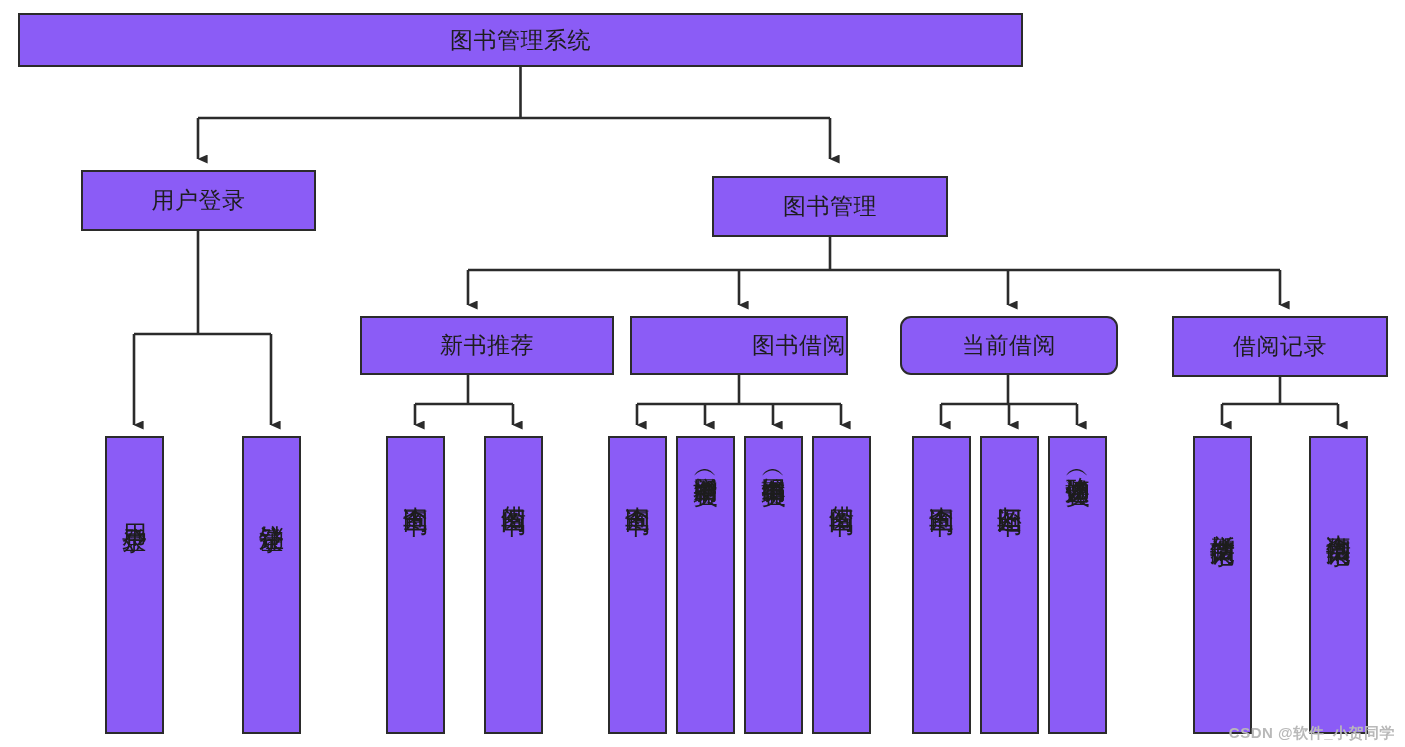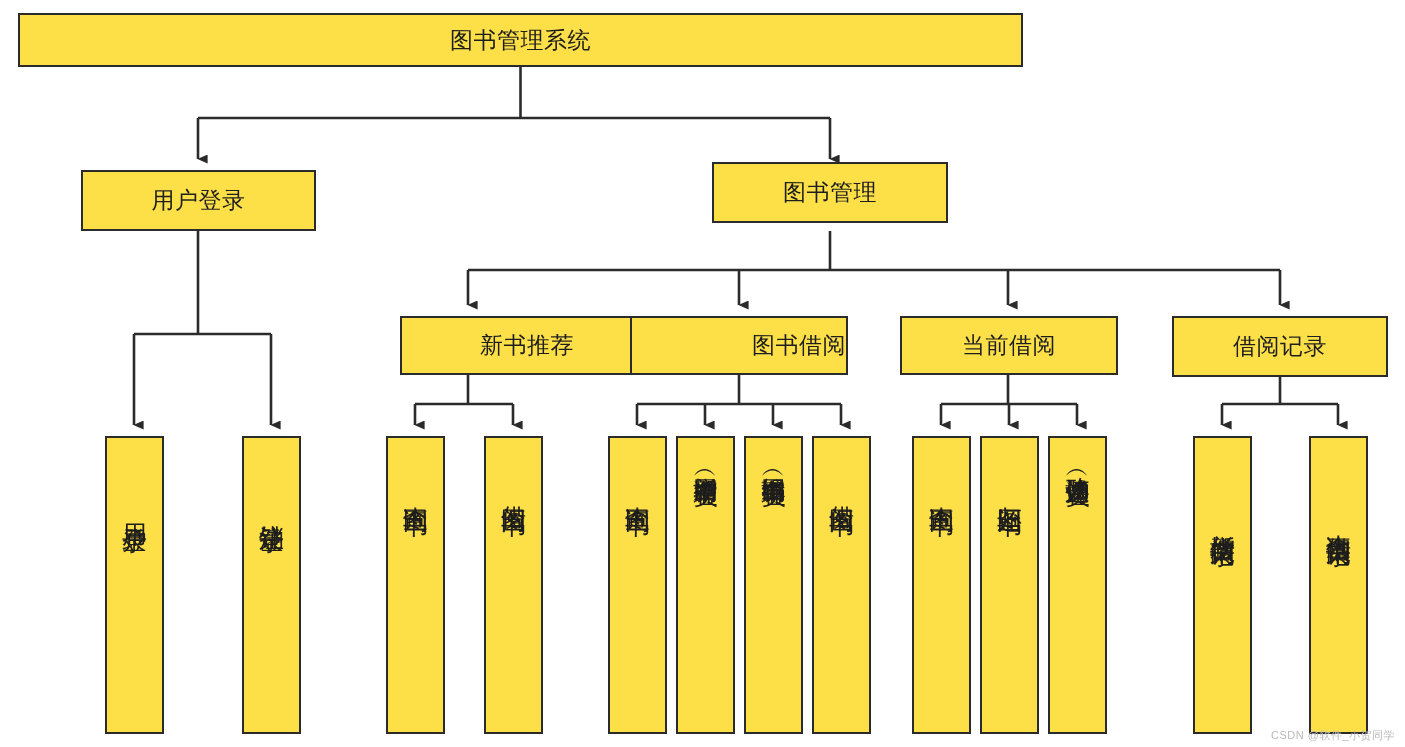--- a/index.html
+++ b/index.html
@@ -22,21 +22,21 @@
     position: absolute;
     left: 0;
     top: 0;
     width: 1405px;
     height: 747px;
     display: block;
   }
   .node {
     position: absolute;
     box-sizing: border-box;
-    background: #fde047;
+    background: #8b5cf6;
     border: 2px solid #2b2b2b;
     display: flex;
     align-items: center;
     justify-content: center;
     color: #1d1d1d;
     z-index: 2;
   }
   .node-label {
     display: block;
     text-align: center;
@@ -73,26 +73,27 @@
   .node.vertical.mid-text-3 .node-label {
     padding-top: 12px;
   }
   .node.vertical.mid-text-4 .node-label {
     padding-top: 68px;
   }
   .watermark {
     position: absolute;
     right: 10px;
     bottom: 4px;
-    font-size: 11px;
+    font-size: 15px;
     color: #b9b9b9;
     letter-spacing: 0.5px;
     z-index: 5;
     white-space: nowrap;
     pointer-events: none;
+    font-weight: bold;
   }
 </style>
 </head>
 <body>
 
 <div id="diagram-root">
 
   <svg id="diagram-svg" viewBox="0 0 1405 747" xmlns="http://www.w3.org/2000/svg">
     <defs>
       <marker id="arrowhead" markerWidth="9" markerHeight="10" refX="4.5" refY="9.6" orient="auto" markerUnits="userSpaceOnUse">
@@ -145,31 +146,31 @@
     </g>
   </svg>
 
   <div class="node horizontal" style="left:18px; top:13px; width:1005px; height:54px;">
     <span class="node-label">图书管理系统</span>
   </div>
 
   <div class="node horizontal" style="left:81px; top:170px; width:235px; height:61px;">
     <span class="node-label">用户登录</span>
   </div>
-  <div class="node horizontal" style="left:712px; top:162px; width:236px; height:61px;">
+  <div class="node horizontal" style="left:712px; top:176px; width:236px; height:61px;">
     <span class="node-label">图书管理</span>
   </div>
 
-  <div class="node horizontal" style="left:360px; top:316px; width:254px; height:59px;margin-left:40px;">
+  <div class="node horizontal" style="left:360px; top:316px; width:254px; height:59px;">
     <span class="node-label">新书推荐</span>
   </div>
   <div class="node horizontal" style="left:630px; top:316px; width:218px; height:59px;justify-content:flex-end;">
     <span class="node-label">图书借阅</span>
   </div>
-  <div class="node horizontal" style="left:900px; top:316px; width:218px; height:59px;">
+  <div class="node horizontal" style="left:900px; top:316px; width:218px; height:59px;border-radius:11px;">
     <span class="node-label">当前借阅</span>
   </div>
   <div class="node horizontal" style="left:1172px; top:316px; width:216px; height:61px;">
     <span class="node-label">借阅记录</span>
   </div>
 
   <div class="node vertical mid-text" style="left:105px; top:436px; width:59px; height:298px;">
     <span class="node-label">用户登录</span>
   </div>
   <div class="node vertical mid-text" style="left:242px; top:436px; width:59px; height:298px;">

